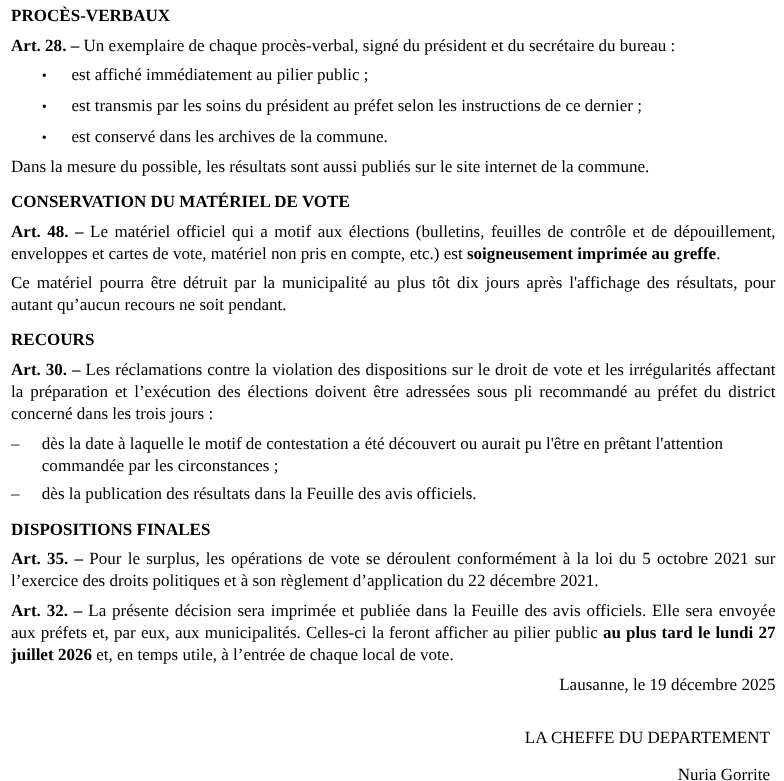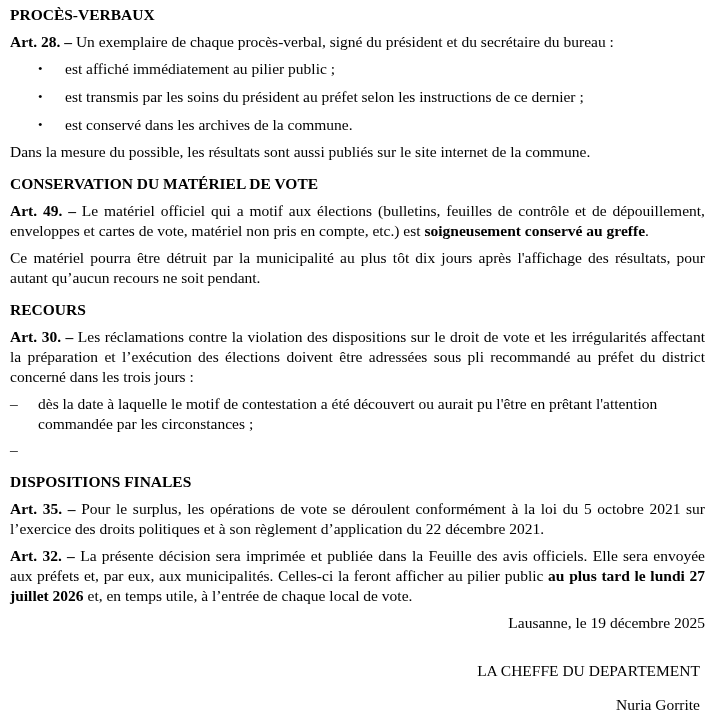--- a/index.html
+++ b/index.html
@@ -85,35 +85,36 @@
     <div class="bullet-item">
       <span class="bullet-marker">•</span>
       <span>est conservé dans les archives de la commune.</span>
     </div>
   </div>
 
   <p class="para">Dans la mesure du possible, les résultats sont aussi publiés sur le site internet de la commune.</p>
 
   <div class="heading">CONSERVATION DU MATÉRIEL DE VOTE</div>
 
-  <p class="para"><span class="art-label">Art. 49. –</span> <span>Le matériel officiel qui a motif aux élections (bulletins, feuilles de contrôle et de dépouillement, enveloppes et cartes de vote, matériel non pris en compte, etc.) est</span> <span class="bold-run">soigneusement conservé au greffe</span><span>.</span></p>
+  <p class="para"><span class="art-label">Art. 48. –</span> <span>Le matériel officiel qui a motif aux élections (bulletins, feuilles de contrôle et de dépouillement, enveloppes et cartes de vote, matériel non pris en compte, etc.) est</span> <span class="bold-run">soigneusement imprimée au greffe</span><span>.</span></p>
 
   <p class="para">Ce matériel pourra être détruit par la municipalité au plus tôt dix jours après l'affichage des résultats, pour autant qu’aucun recours ne soit pendant.</p>
 
   <div class="heading">RECOURS</div>
 
   <p class="para"><span class="art-label">Art. 30. –</span> <span>Les réclamations contre la violation des dispositions sur le droit de vote et les irrégularités affectant la préparation et l’exécution des élections doivent être adressées sous pli recommandé au préfet du district concerné dans les trois jours :</span></p>
 
   <div class="dash-list">
     <div class="dash-item">
       <span class="dash-marker">–</span>
       <span>dès la date à laquelle le motif de contestation a été découvert ou aurait pu l'être en prêtant l'attention commandée par les circonstances ;</span>
     </div>
     <div class="dash-item">
       <span class="dash-marker">–</span>
+      <span>dès la publication des résultats dans la Feuille des avis officiels.</span>
     </div>
   </div>
 
   <div class="heading">DISPOSITIONS FINALES</div>
 
   <p class="para"><span class="art-label">Art. 35. –</span> <span>Pour le surplus, les opérations de vote se déroulent conformément à la loi du 5 octobre 2021 sur l’exercice des droits politiques et à son règlement d’application du 22 décembre 2021.</span></p>
 
   <p class="para"><span class="art-label">Art. 32. –</span> <span>La présente décision sera imprimée et publiée dans la Feuille des avis officiels. Elle sera envoyée aux préfets et, par eux, aux municipalités. Celles-ci la feront afficher au pilier public</span> <span class="bold-run">au plus tard le lundi 27 juillet 2026</span> <span>et, en temps utile, à l’entrée de chaque local de vote.</span></p>
 
   <p class="closing-line">Lausanne, le 19 décembre 2025</p>

